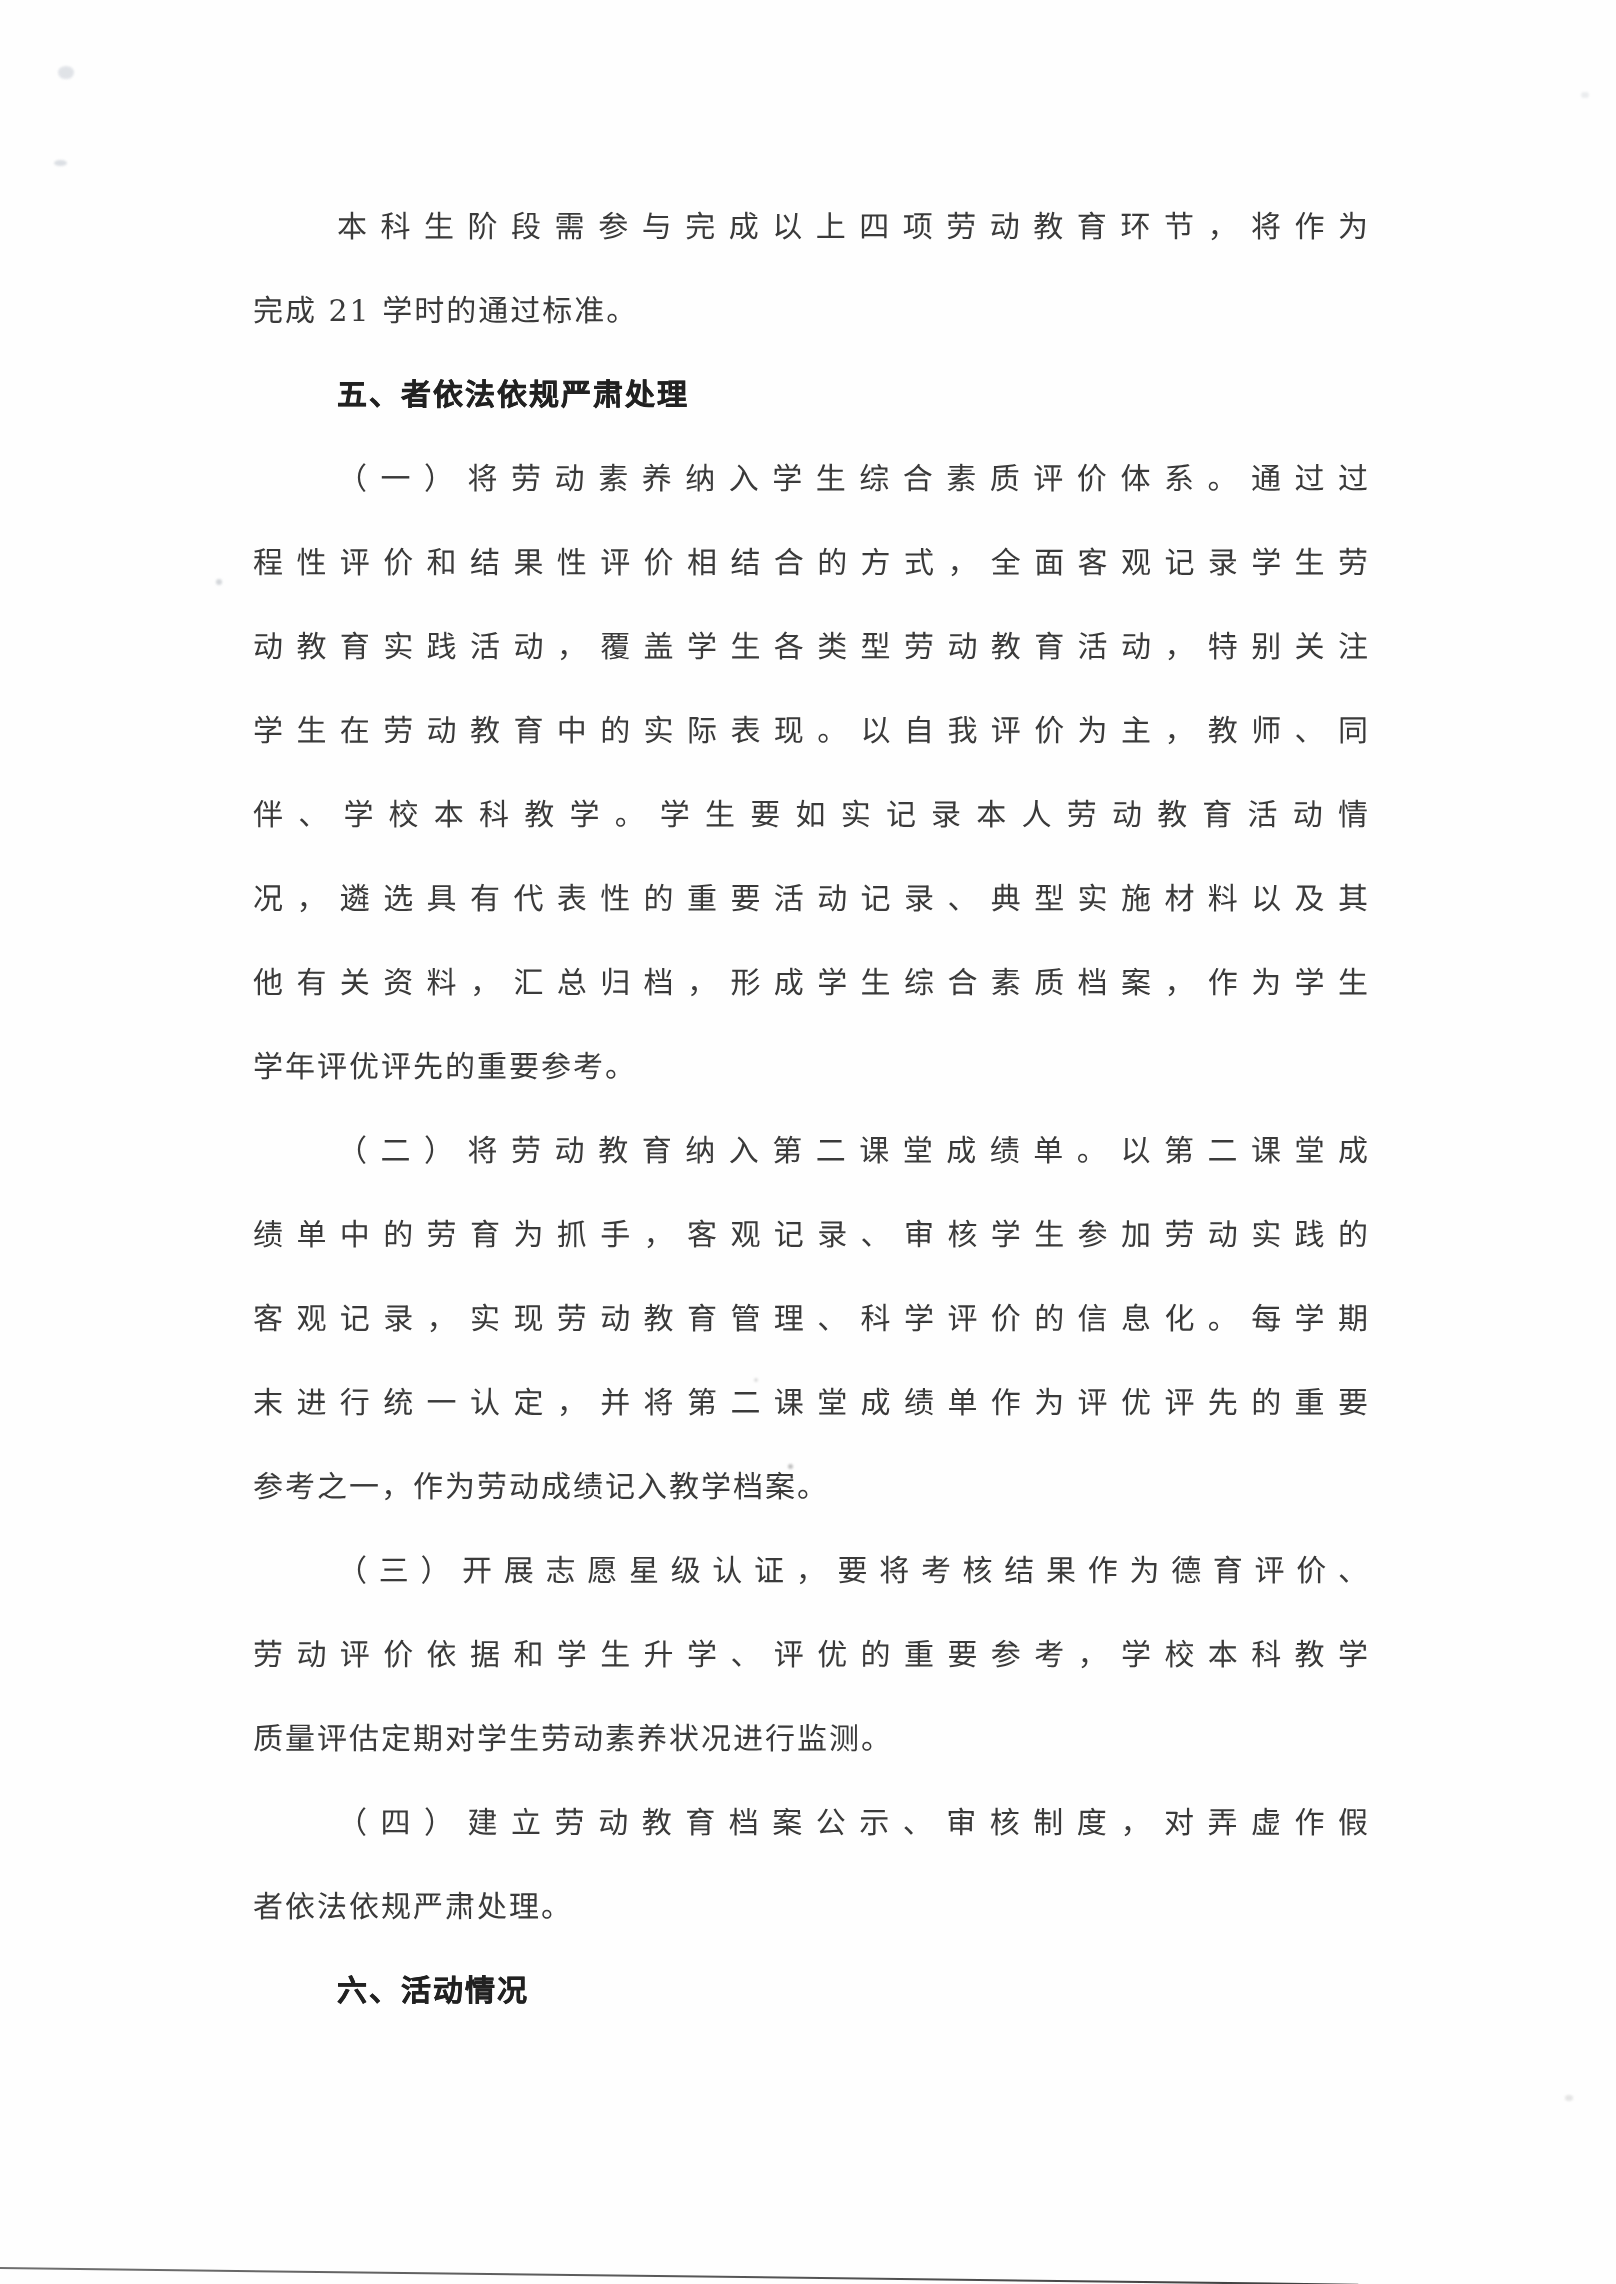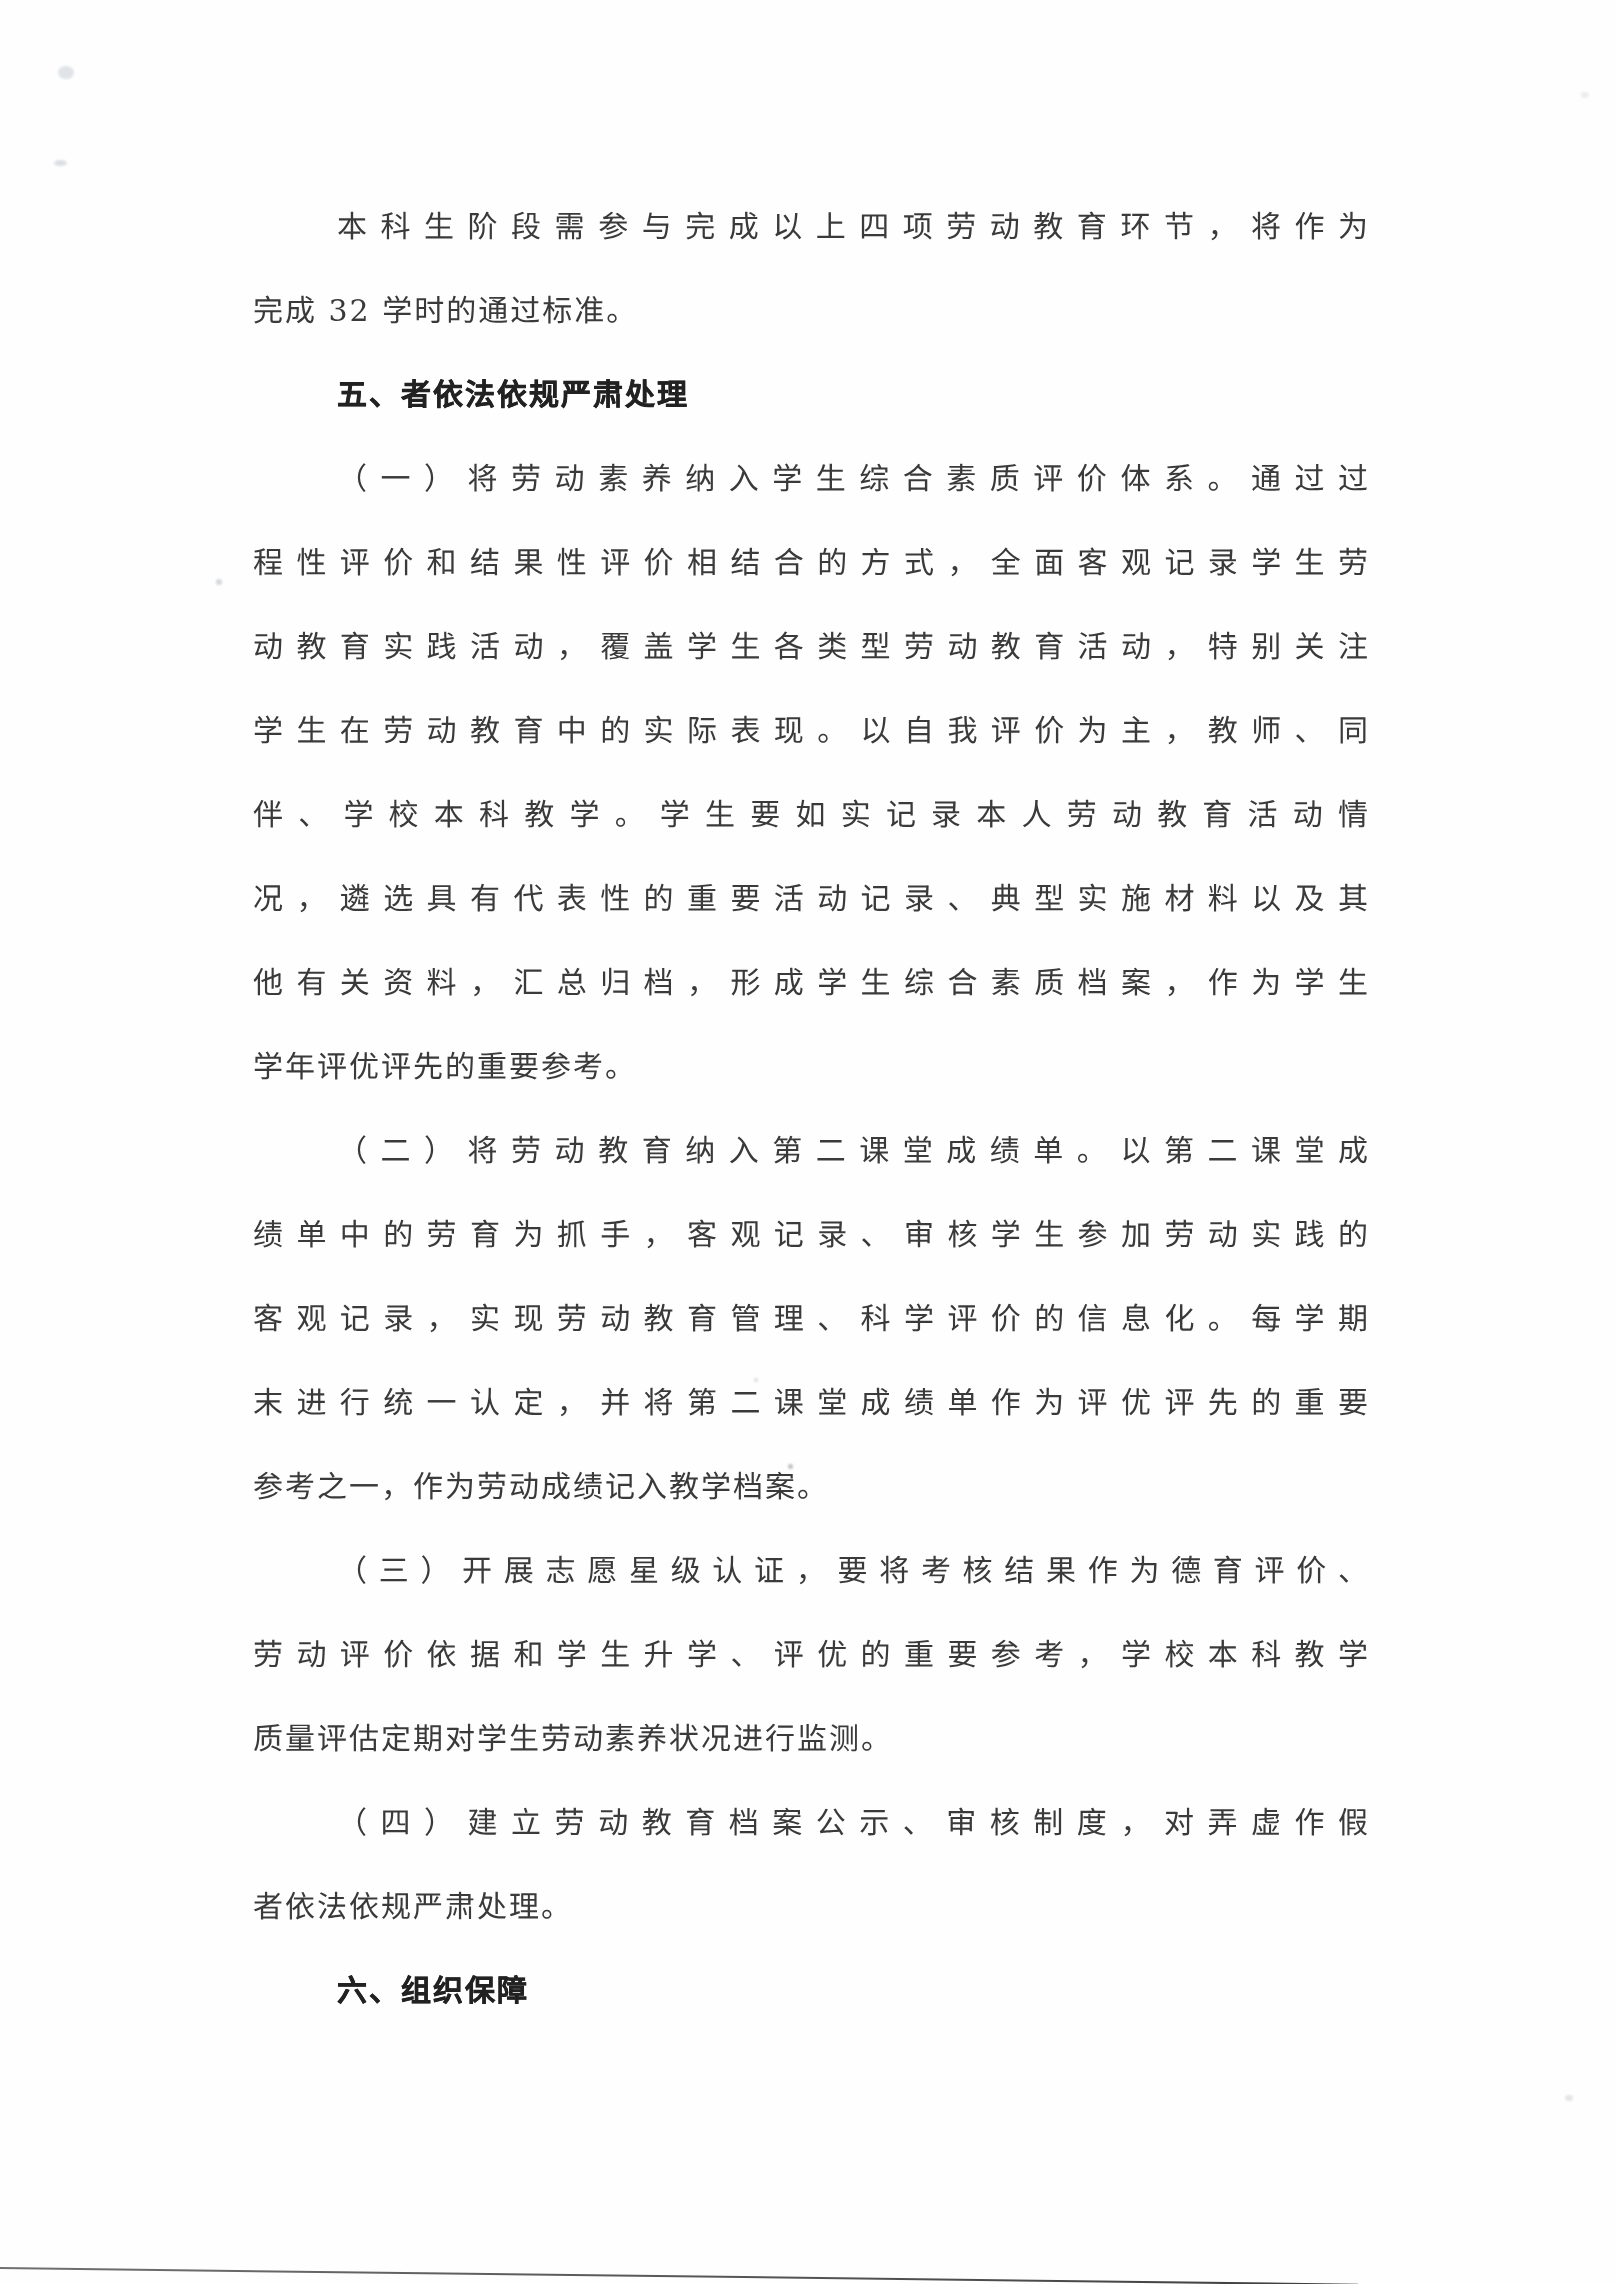--- a/index.html
+++ b/index.html
@@ -49,41 +49,41 @@
     border-radius:50%;
     filter:blur(0.8px);
   }
 </style>
 </head>
 <body>
 
 <div class="page">
   <div class="textblock" id="textblock">
       <div class="line indent fill">本科生阶段需参与完成以上四项劳动教育环节，将作为</div>
-      <div class="line">完成 32 学时的通过标准。</div>
+      <div class="line">完成 21 学时的通过标准。</div>
       <div class="line indent heading">五、者依法依规严肃处理</div>
       <div class="line indent fill">（一）将劳动素养纳入学生综合素质评价体系。通过过</div>
       <div class="line fill">程性评价和结果性评价相结合的方式，全面客观记录学生劳</div>
       <div class="line fill">动教育实践活动，覆盖学生各类型劳动教育活动，特别关注</div>
       <div class="line fill">学生在劳动教育中的实际表现。以自我评价为主，教师、同</div>
       <div class="line fill">伴、学校本科教学。学生要如实记录本人劳动教育活动情</div>
       <div class="line fill">况，遴选具有代表性的重要活动记录、典型实施材料以及其</div>
       <div class="line fill">他有关资料，汇总归档，形成学生综合素质档案，作为学生</div>
       <div class="line">学年评优评先的重要参考。</div>
       <div class="line indent fill">（二）将劳动教育纳入第二课堂成绩单。以第二课堂成</div>
       <div class="line fill">绩单中的劳育为抓手，客观记录、审核学生参加劳动实践的</div>
       <div class="line fill">客观记录，实现劳动教育管理、科学评价的信息化。每学期</div>
       <div class="line fill">末进行统一认定，并将第二课堂成绩单作为评优评先的重要</div>
       <div class="line">参考之一，作为劳动成绩记入教学档案。</div>
       <div class="line indent fill">（三）开展志愿星级认证，要将考核结果作为德育评价、</div>
       <div class="line fill">劳动评价依据和学生升学、评优的重要参考，学校本科教学</div>
       <div class="line">质量评估定期对学生劳动素养状况进行监测。</div>
       <div class="line indent fill">（四）建立劳动教育档案公示、审核制度，对弄虚作假</div>
       <div class="line">者依法依规严肃处理。</div>
-      <div class="line indent heading">六、组织保障</div>
+      <div class="line indent heading">六、活动情况</div>
     </div>
   <div class="page-edge" id="page-edge" style="left: -3.2px; top: 2267px; width: 1362px; transform: rotate(0.7deg); background: linear-gradient(to right, rgb(112, 112, 112), rgb(63, 63, 63));"></div>
   <div id="specks">
       <div class="speck" style="left: 58px; top: 66px; width: 16px; height: 12.6px; background: rgb(201, 206, 214); opacity: 0.55;"></div>
       <div class="speck" style="left: 54px; top: 160px; width: 12.6px; height: 6.3px; background: rgb(196, 202, 210); opacity: 0.6;"></div>
       <div class="speck" style="left: 216px; top: 579px; width: 5.5px; height: 5.5px; background: rgb(185, 190, 196); opacity: 0.6;"></div>
       <div class="speck" style="left: 1581px; top: 92px; width: 8px; height: 6.3px; background: rgb(215, 218, 222); opacity: 0.5;"></div>
       <div class="speck" style="left: 788px; top: 1464px; width: 4.7px; height: 4.7px; background: rgb(141, 141, 141); opacity: 0.55;"></div>
       <div class="speck" style="left: 754px; top: 1378px; width: 4px; height: 4px; background: rgb(170, 170, 170); opacity: 0.4;"></div>
       <div class="speck" style="left: 1565px; top: 2095px; width: 8px; height: 6.3px; background: rgb(198, 198, 198); opacity: 0.45;"></div>

